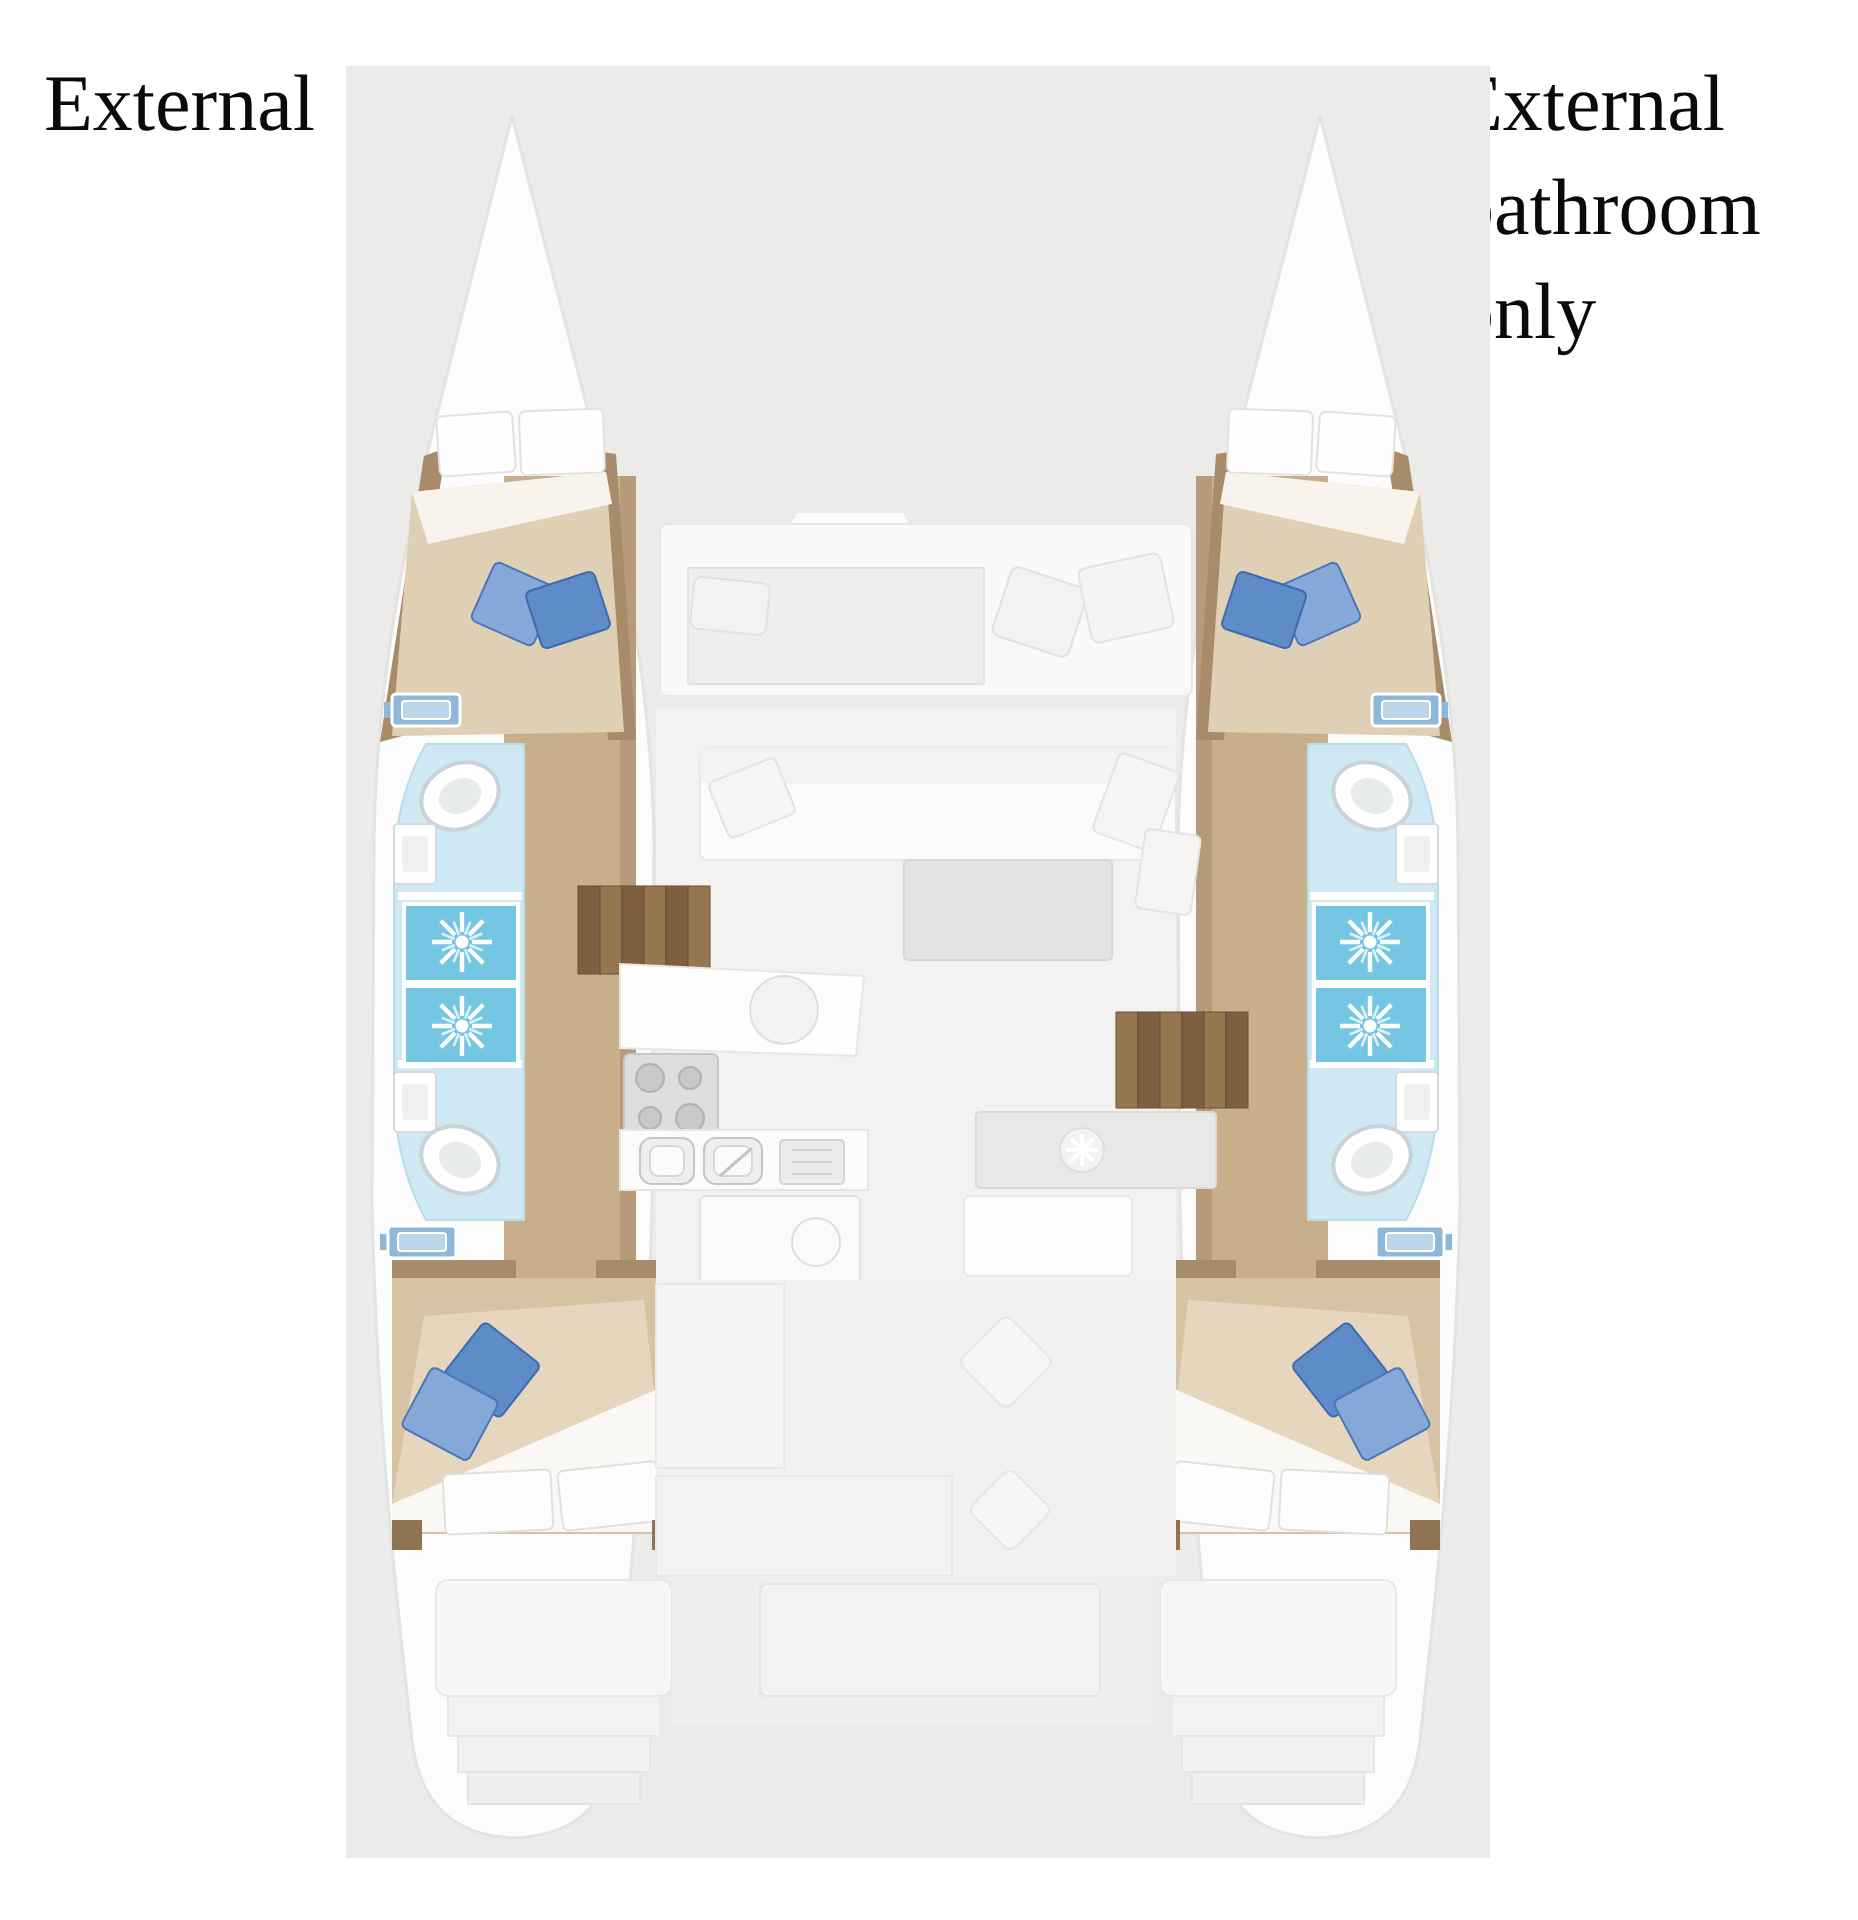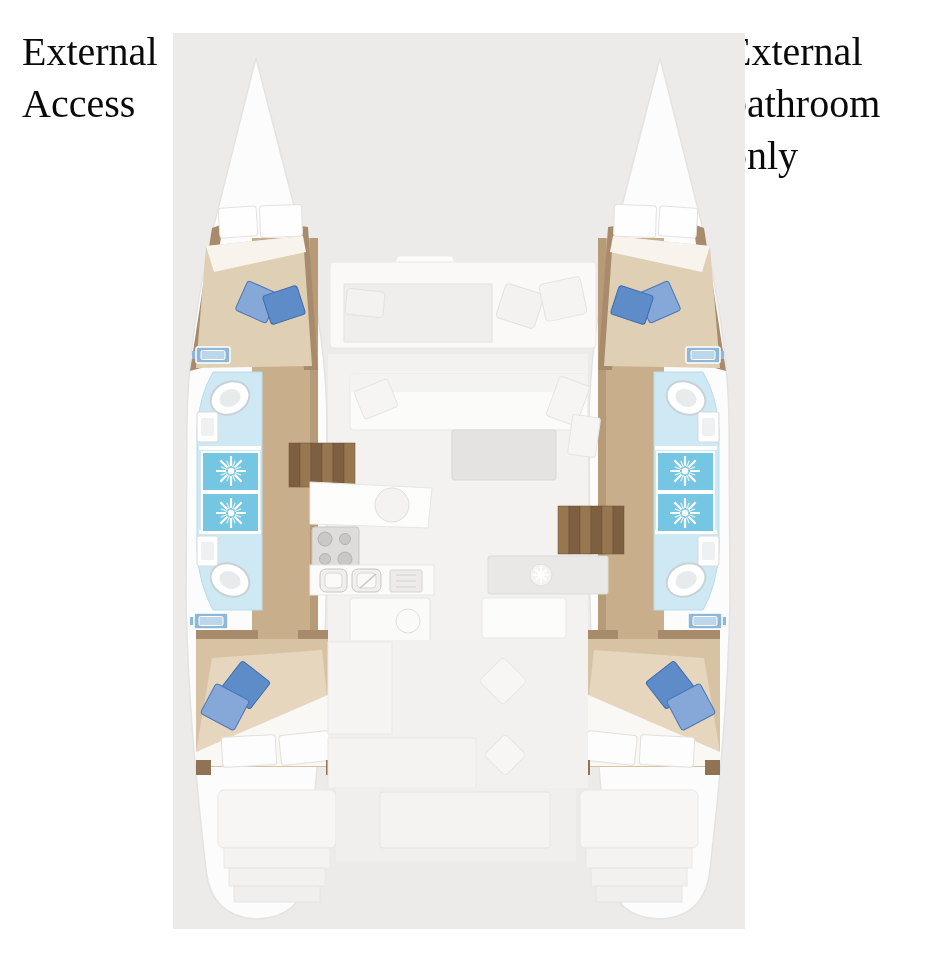--- a/index.html
+++ b/index.html
@@ -9,21 +9,20 @@
   .annotation-left{left:22px;top:26px;}
   .annotation-right{left:727px;top:26px;}
   .plan{position:absolute;left:173px;top:33px;width:572px;height:896px;background:#ECEBEA;}
   .plan svg{display:block;width:572px;height:896px;}
 </style>
 </head>
 <body>
 
 <div class="annotation annotation-left">
   <span>External</span>
-  <span>Access</span>
 </div>
 
 <div class="annotation annotation-right">
   <span>External</span>
   <span>bathroom</span>
   <span>only</span>
 </div>
 
 <figure class="plan" style="margin:0;">
 <svg viewBox="173 33 572 896" xmlns="http://www.w3.org/2000/svg">

